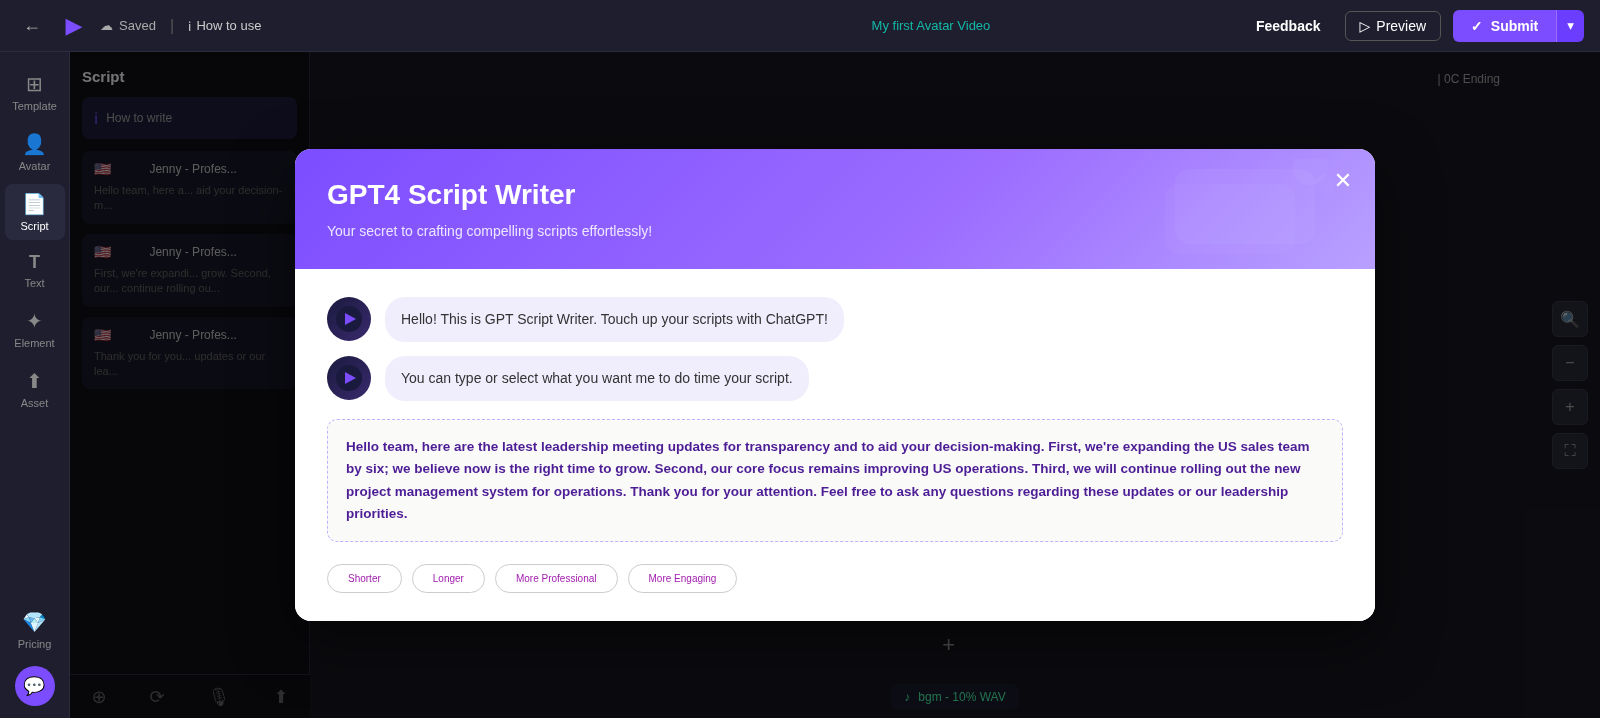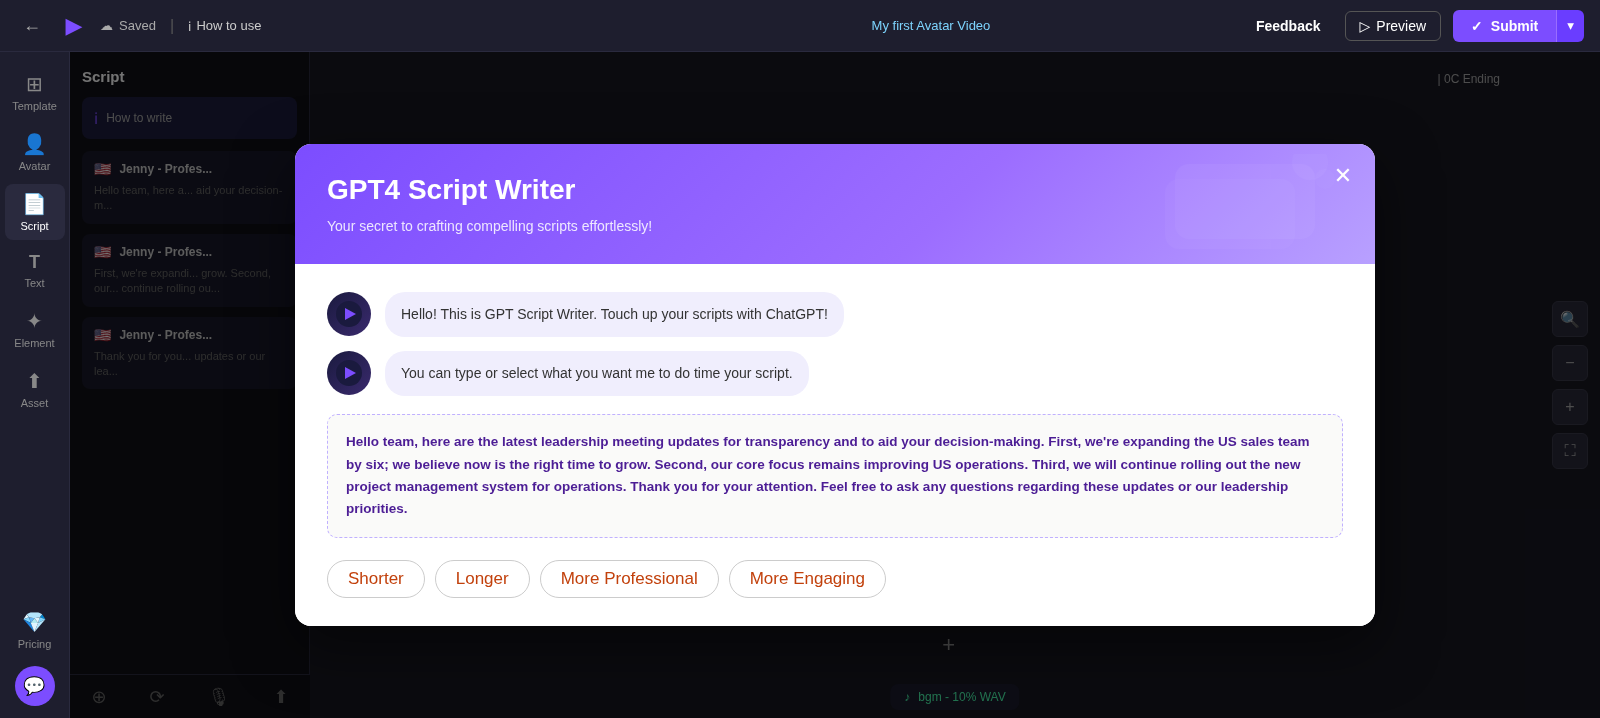--- a/index.html
+++ b/index.html
@@ -10,21 +10,21 @@
       position: absolute; top: 0; left: 0; right: 0; height: 52px;
       background: #1e1e2e; display: flex; align-items: center; padding: 0 16px;
       gap: 12px; z-index: 10; border-bottom: 1px solid #2a2a3e;
     }
     .topbar-left { display: flex; align-items: center; gap: 10px; flex: 1; }
     .topbar-center { flex: 1; display: flex; justify-content: center; align-items: center; }
     .topbar-right { display: flex; align-items: center; gap: 12px; }
     .btn-icon { background: none; border: none; cursor: pointer; color: #aaa; font-size: 18px; display: flex; align-items: center; justify-content: center; width: 32px; height: 32px; border-radius: 6px; }
     .saved-label { color: #aaa; font-size: 13px; display: flex; align-items: center; gap: 6px; }
     .how-to-use { color: #ccc; font-size: 13px; display: flex; align-items: center; gap: 5px; cursor: pointer; }
-    .project-name { color: #7dd3fc; font-size: 13px; }
+    .project-name { color: #14b8a6; font-size: 13px; }
     .feedback-btn { color: #fff; font-size: 14px; font-weight: 600; background: none; border: none; cursor: pointer; padding: 6px 12px; }
     .preview-btn { color: #fff; font-size: 14px; background: none; border: 1px solid #555; border-radius: 6px; cursor: pointer; padding: 6px 14px; display: flex; align-items: center; gap: 6px; }
     .submit-btn { background: #7c4dff; color: #fff; border: none; border-radius: 6px; font-size: 14px; font-weight: 600; padding: 8px 18px; cursor: pointer; display: flex; align-items: center; gap: 8px; }
     .submit-dropdown { background: #6a3dff; color: #fff; border: none; border-left: 1px solid #9a6dff; border-radius: 0 6px 6px 0; padding: 8px 10px; cursor: pointer; }
 
     
     .sidebar {
       position: absolute; top: 52px; left: 0; bottom: 0; width: 70px;
       background: #1e1e2e; display: flex; flex-direction: column; align-items: center;
       padding: 12px 0; gap: 4px; border-right: 1px solid #2a2a3e; z-index: 5;
@@ -51,21 +51,21 @@
     }
     .script-panel-title { color: #fff; font-size: 15px; font-weight: 600; margin-bottom: 12px; }
     .how-to-write-banner {
       background: #1e1e3e; border-radius: 8px; padding: 10px 12px; margin-bottom: 12px;
       display: flex; align-items: center; gap: 8px; color: #aaa; font-size: 12px;
     }
     .how-to-write-banner .info-icon { color: #7c4dff; font-size: 16px; }
     .script-block { background: #1a1a2a; border-radius: 8px; padding: 10px 12px; margin-bottom: 10px; cursor: pointer; }
     .script-block-header { display: flex; align-items: center; gap: 8px; margin-bottom: 6px; }
     .flag { font-size: 14px; }
-    .script-name { color: #ccc; font-size: 12px; font-weight: 700; }
+    .script-name { color: #ccc; font-size: 12px; font-weight: 400; margin-left: 30px; }
     .script-preview { color: #666; font-size: 11px; line-height: 1.4; }
     .canvas-area { flex: 1; background: #2a2a3a; position: relative; }
     .canvas-overlay { position: absolute; top: 0; left: 0; right: 0; bottom: 0; background: rgba(0,0,0,0.4); }
 
     
     .modal-overlay {
       position: absolute; top: 52px; left: 70px; right: 0; bottom: 0;
       background: rgba(0,0,0,0.55); z-index: 100; display: flex; align-items: center; justify-content: center;
     }
     .modal {
@@ -103,21 +103,21 @@
     }
     .script-box {
       border: 1.5px dashed #c0b0ff; border-radius: 10px; padding: 16px 18px;
       color: #4c1d95; font-size: 13.5px; line-height: 1.65; background: #fafaf9;
       margin-top: 4px;
       font-weight: bold;
     }
     .quick-actions { display: flex; gap: 10px; flex-wrap: wrap; margin-top: 8px; }
     .quick-btn {
       background: #fff; border: 1.5px solid #ccc; border-radius: 20px;
-      padding: 8px 20px; font-size: 17px; color: #c2410c; cursor: pointer;
+      padding: 8px 20px; font-size: 10px; color: #a21caf; cursor: pointer;
       transition: border-color 0.2s, background 0.2s;
     }
 
     
     .input-row {
       display: flex; gap: 12px; align-items: center; margin-top: 40px;
     }
     .message-input {
       flex: 1; border: 1.5px solid #e0e0e0; border-radius: 10px;
       padding: 14px 16px; font-size: 14px; color: #999; outline: none;

